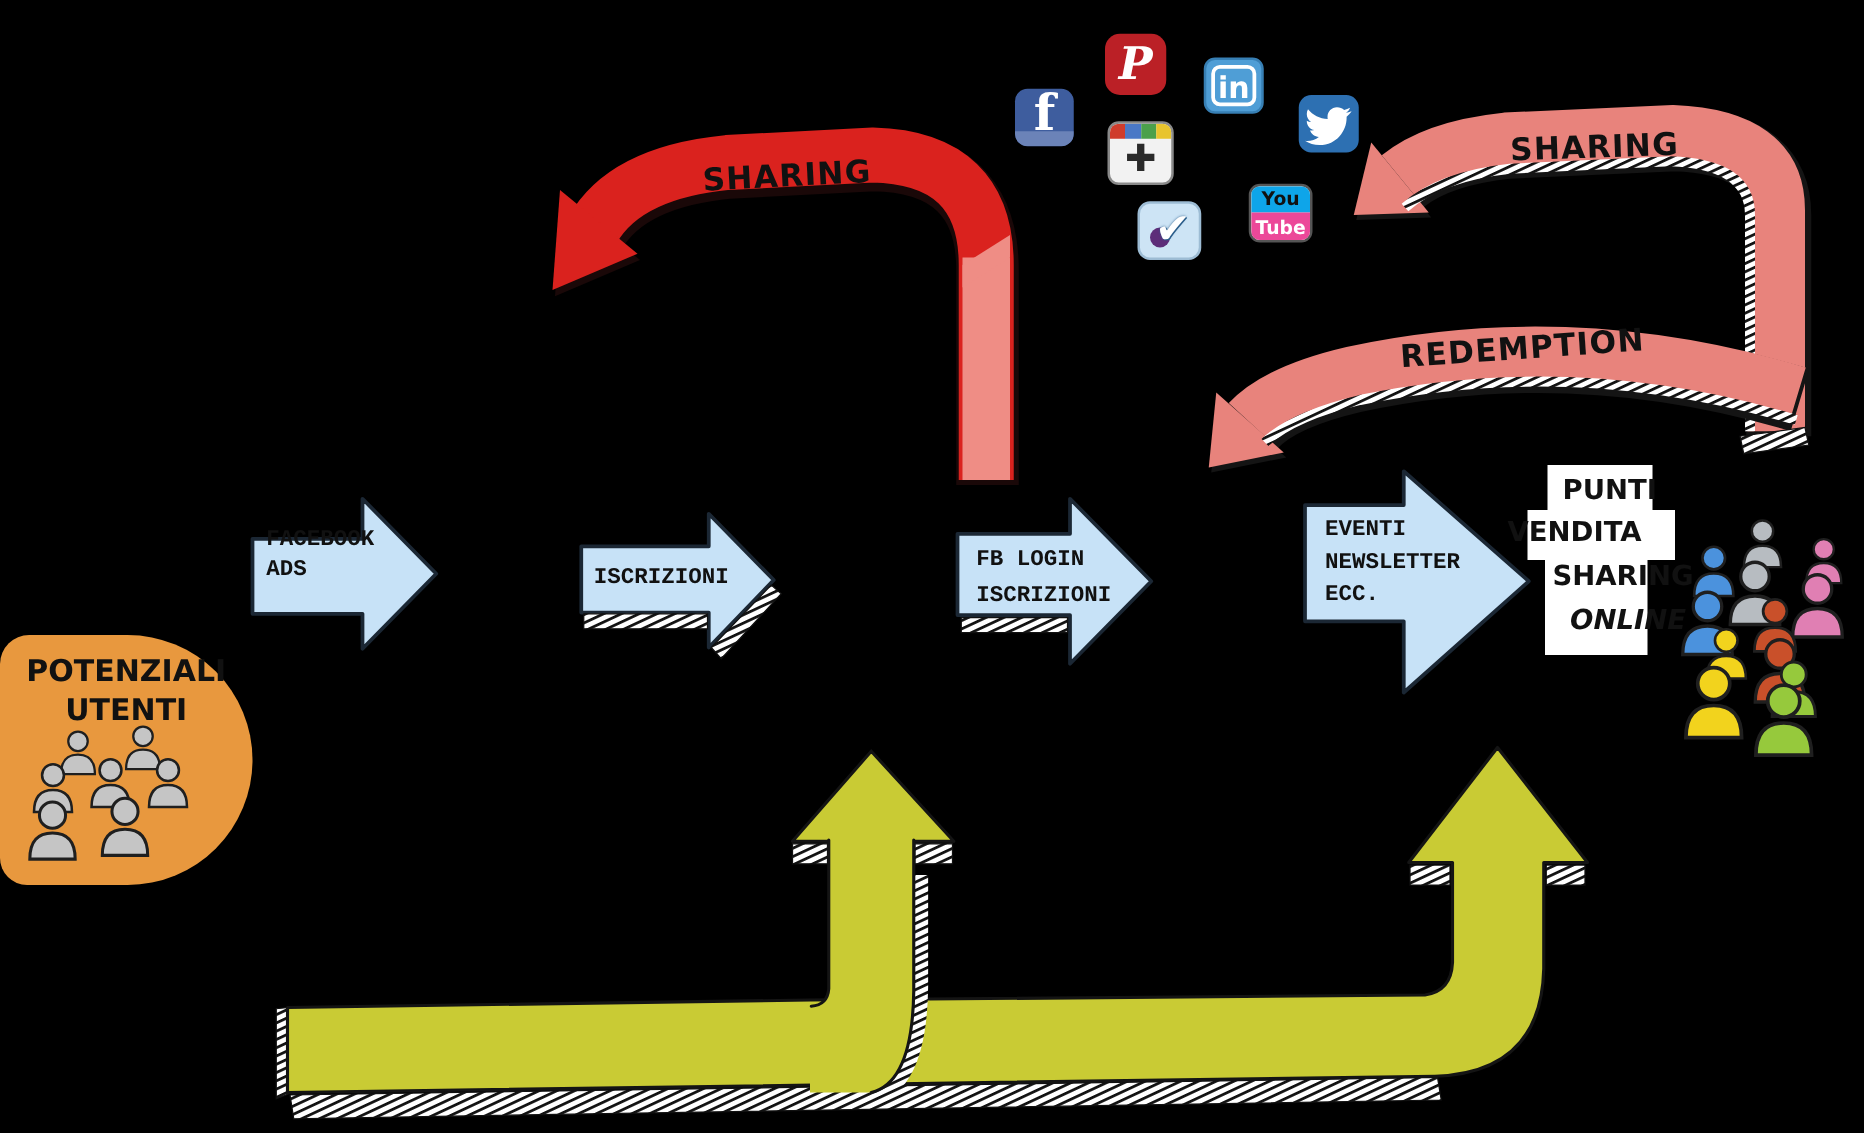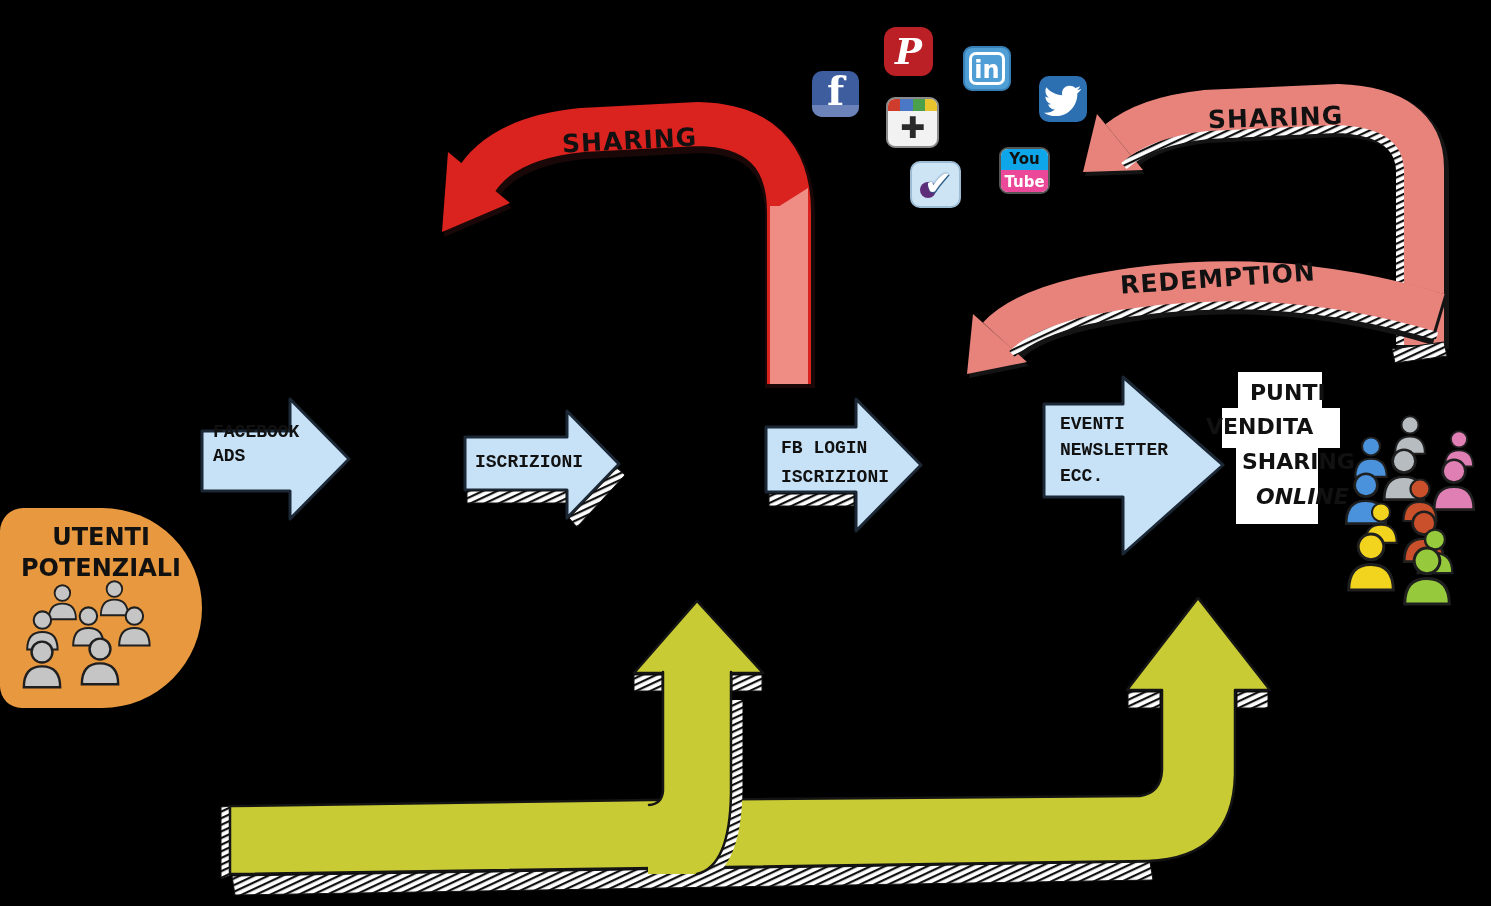--- a/index.html
+++ b/index.html
@@ -161,22 +161,22 @@
     <div>FB LOGIN</div>
     <div>ISCRIZIONI</div>
   </div>
   <div class="lbl node-lbl" style="left:1060px;top:411px;line-height:26px;">
     <div>EVENTI</div>
     <div>NEWSLETTER</div>
     <div>ECC.</div>
   </div>
 
   <div class="lbl blob-text">
+    <div>POTENZIALI</div>
     <div>UTENTI</div>
-    <div>POTENZIALI</div>
   </div>
 
   <div class="lbl store-line" style="left:1250px;top:378px;">PUNTI</div>
   <div class="lbl store-line" style="left:1206px;top:412px;">VENDITA</div>
   <div class="lbl store-line" style="left:1242px;top:447px;">SHARING</div>
   <div class="lbl store-line" style="left:1256px;top:482px;font-style:italic;">ONLINE</div>
 
   <div class="icon ic-fb" style="left:812px;top:71px;width:47px;height:46px;">
     <span class="fb-f">f</span>
     <div class="fb-bar"></div>

